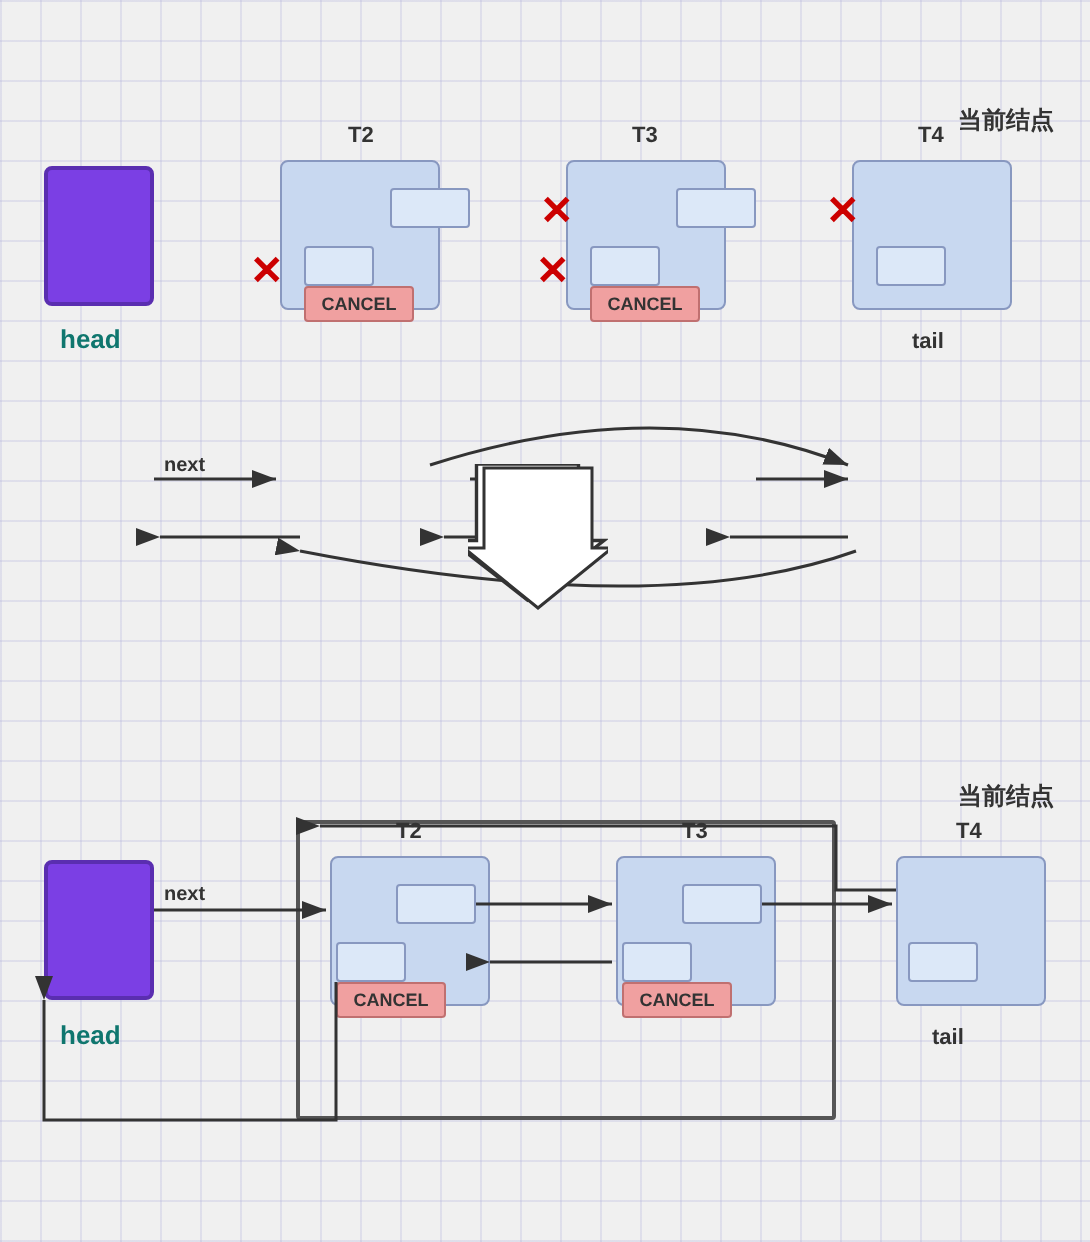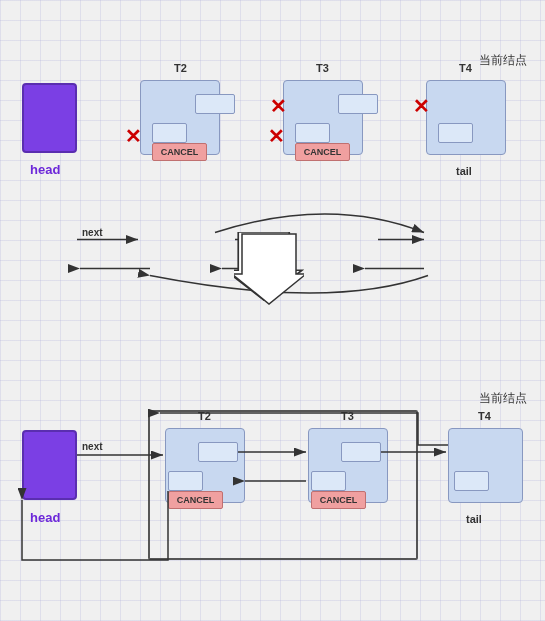--- a/index.html
+++ b/index.html
@@ -72,33 +72,33 @@
       background: #f0a0a0;
       border-color: #c07070;
       font-size: 9px;
     }
 
     
     .label {
       position: absolute;
       font-size: 13px;
       font-weight: bold;
-      color: #6d28d9;
+      color: #0f766e;
     }
     .label-sm {
       position: absolute;
       font-size: 11px;
       font-weight: bold;
       color: #333;
     }
     .current-node-label {
       position: absolute;
       font-size: 12px;
       color: #333;
-      font-weight: normal;
+      font-weight: bold;
       margin-left: 40px;
     }
 
     
     .x-mark {
       position: absolute;
       color: #cc0000;
       font-size: 20px;
       font-weight: bold;
       line-height: 1;

